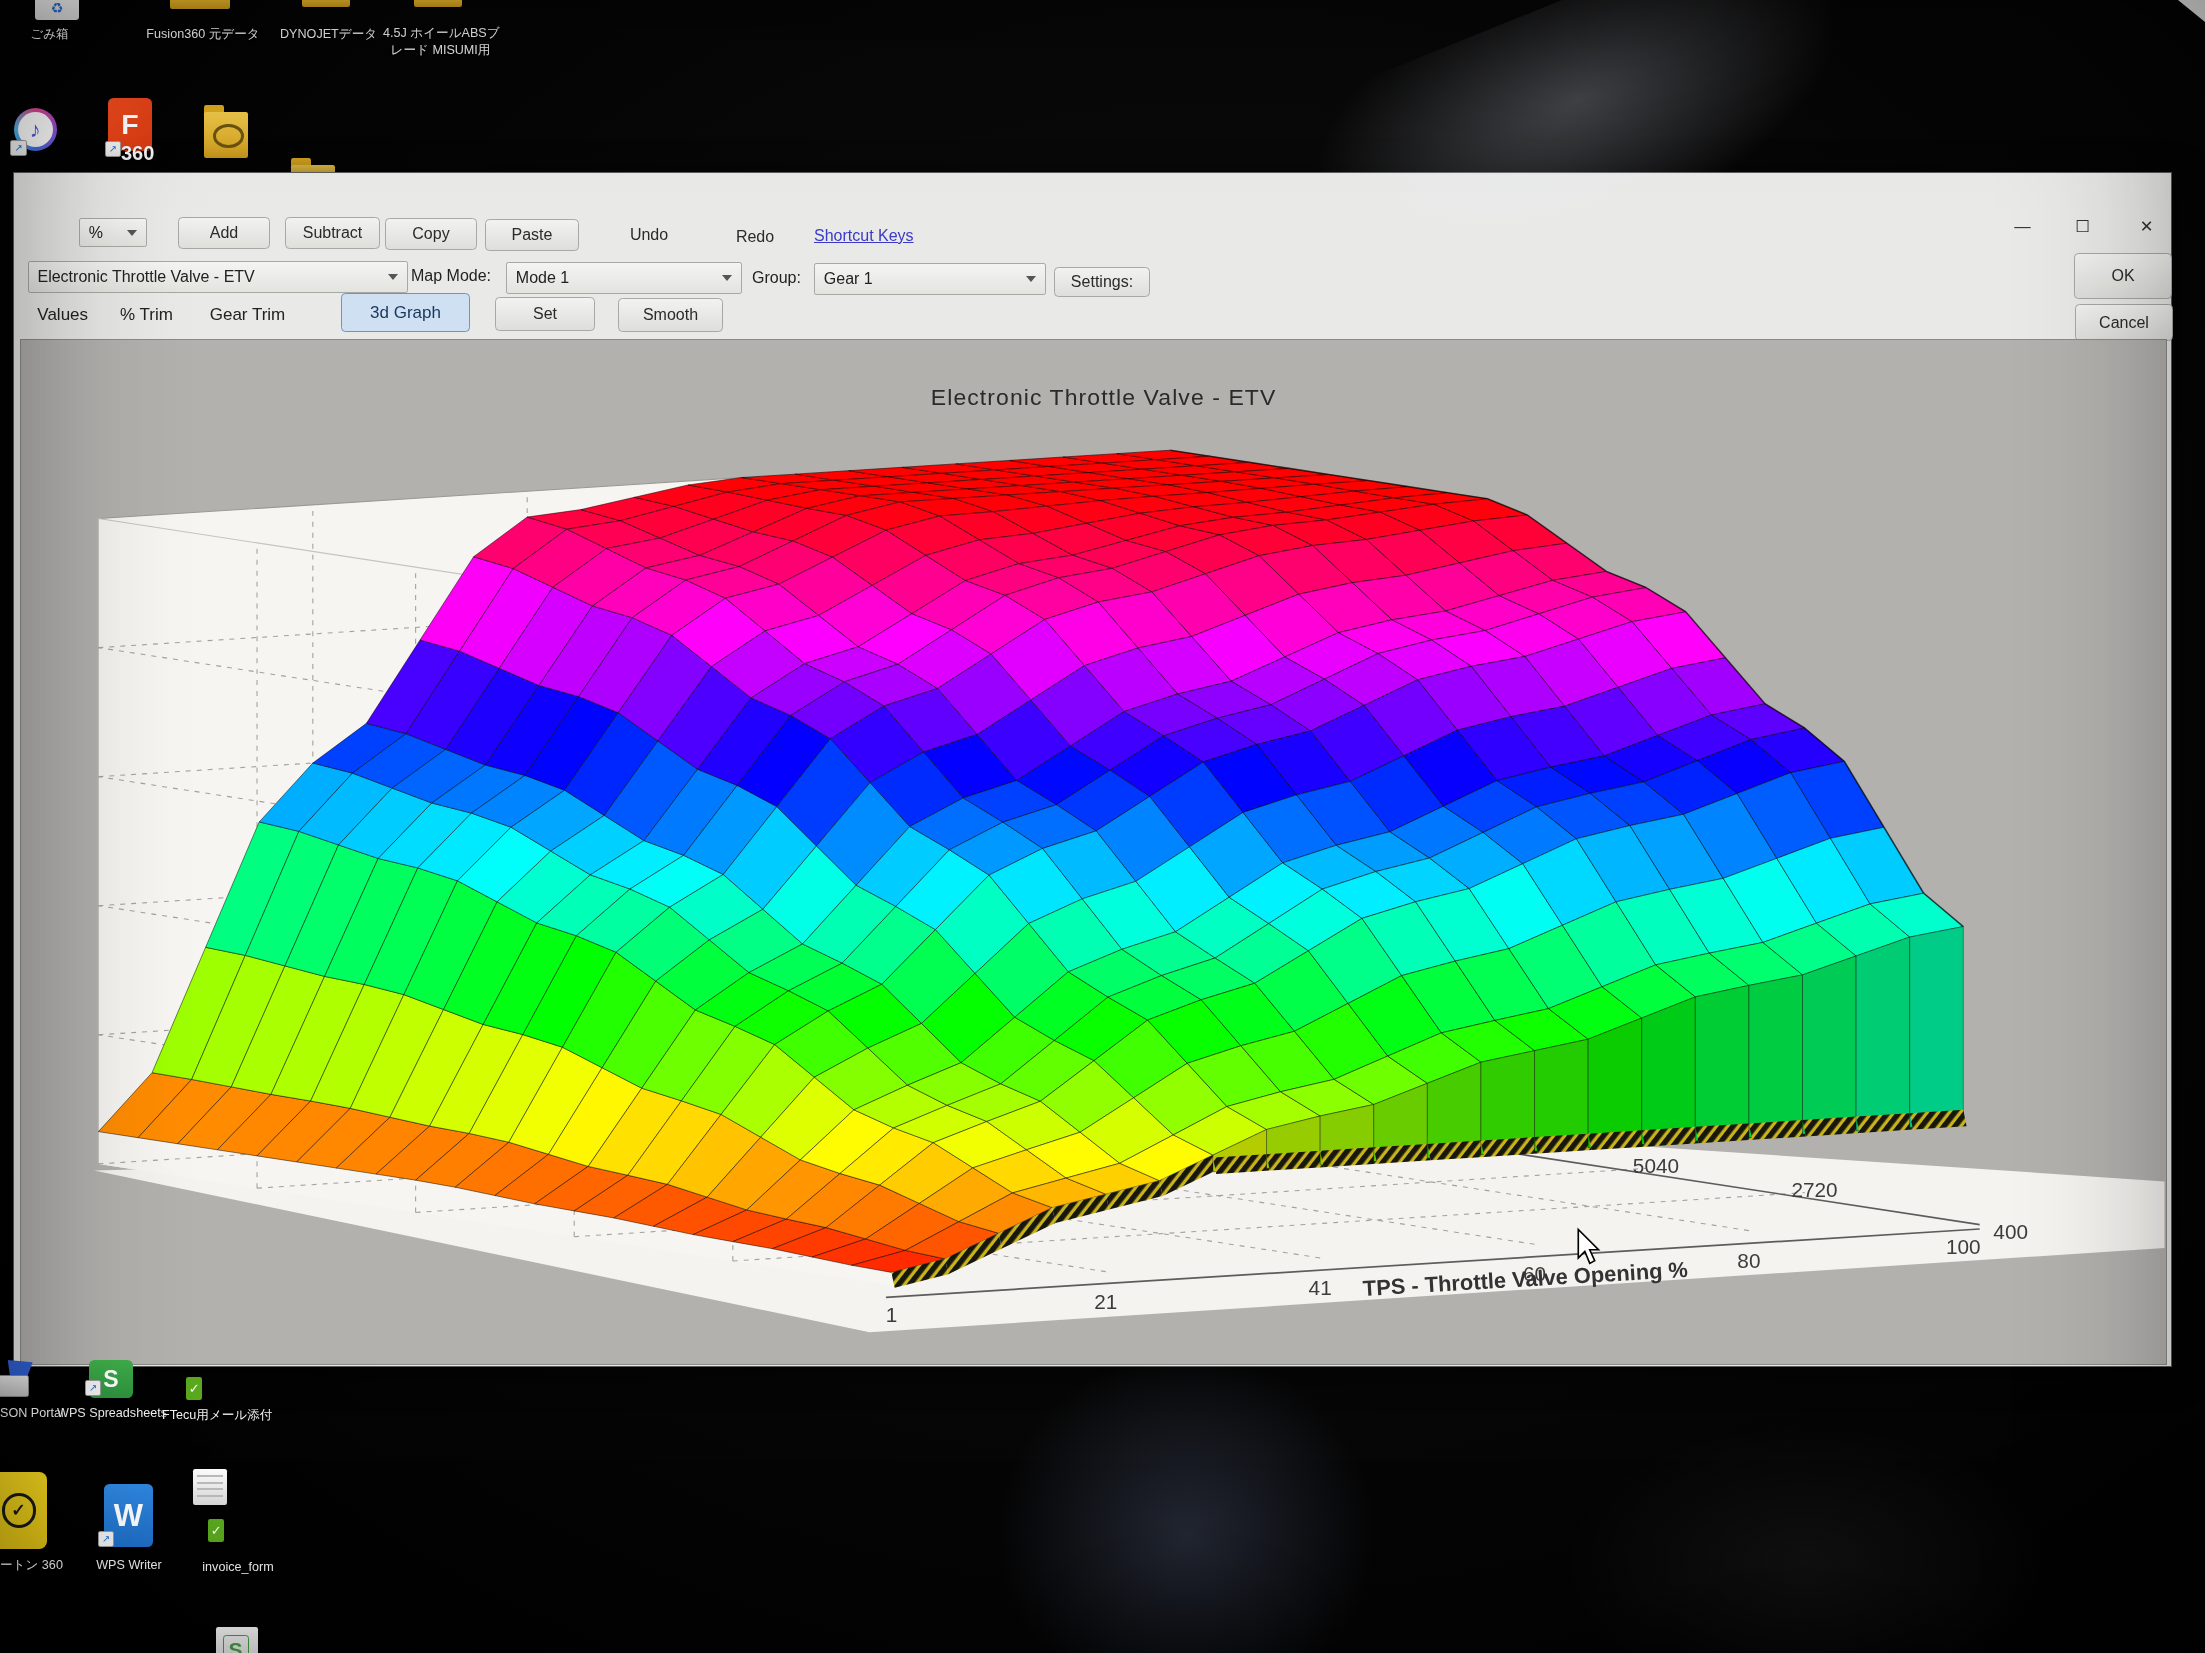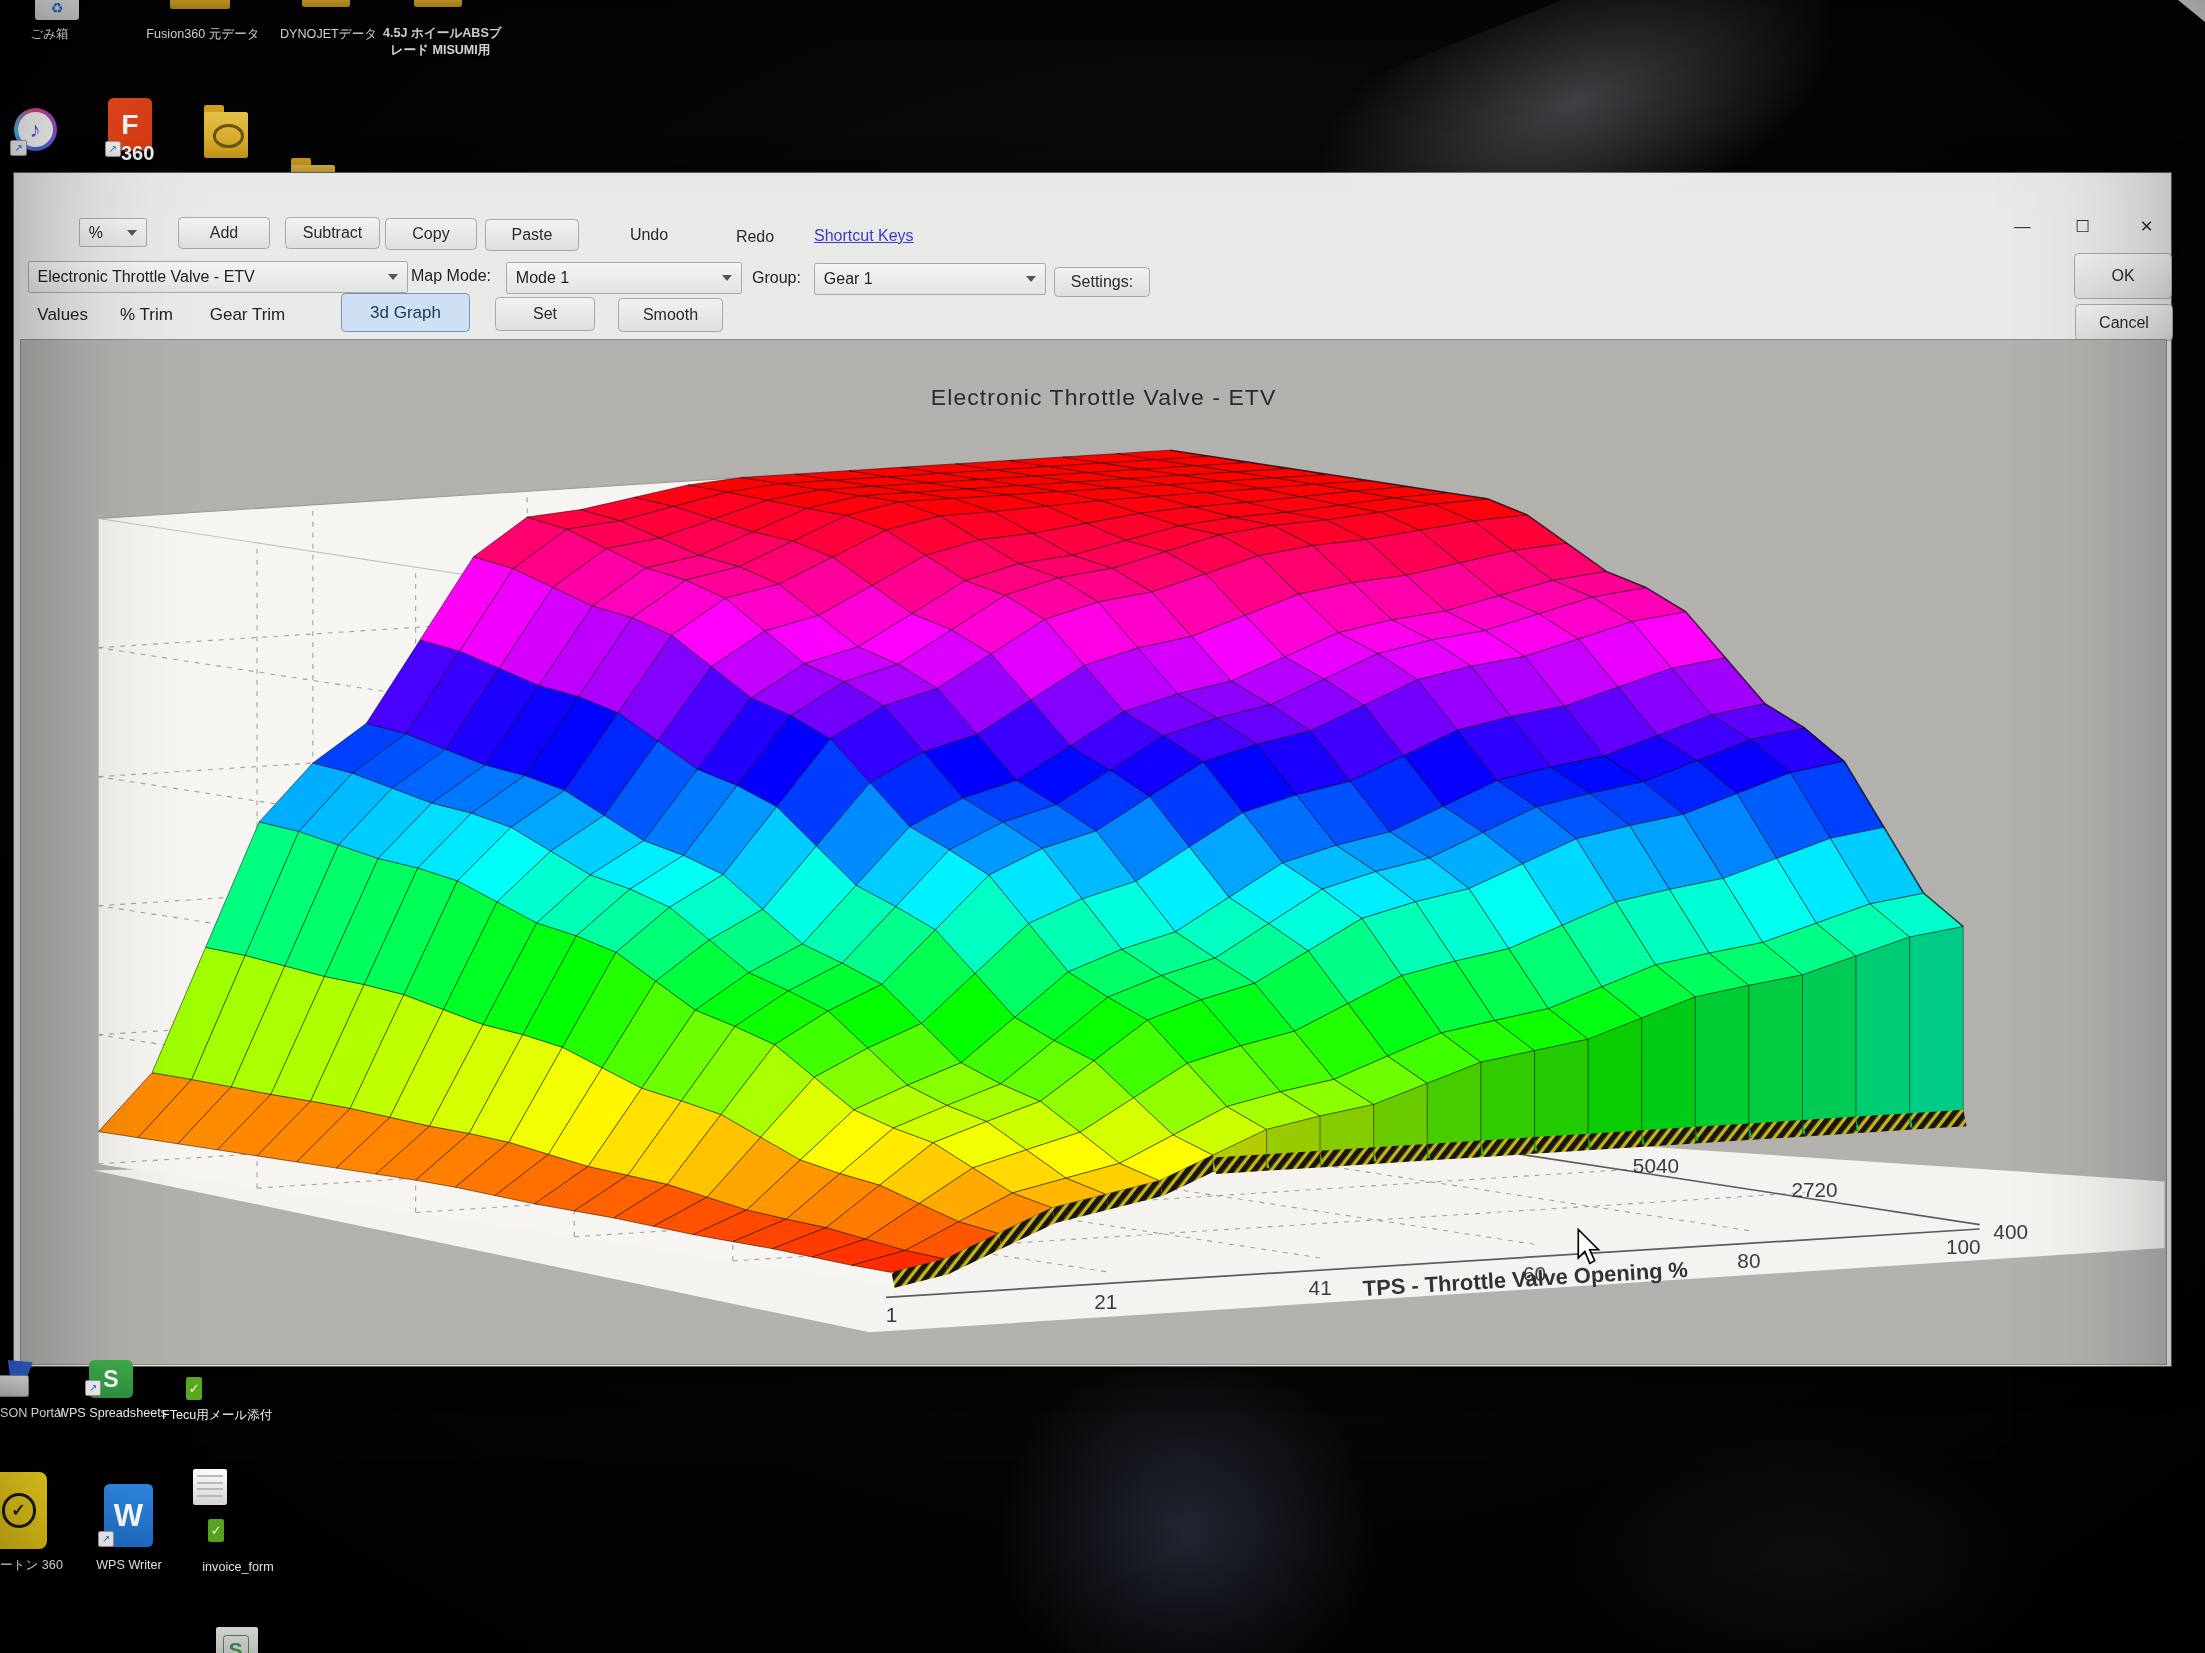--- a/index.html
+++ b/index.html
@@ -57,21 +57,21 @@
 <div id="screen">
 
   <div class="abs trash-sliver" style="left:35px;top:0;width:44px;height:19.7px;">♻</div>
   <div class="abs folder-sliver" style="left:170px;top:0;width:60px;height:8.8px;"></div>
   <div class="abs folder-sliver" style="left:302px;top:0;width:48px;height:6.6px;"></div>
   <div class="abs folder-sliver" style="left:414px;top:0;width:48px;height:6.6px;"></div>
 
   <div class="abs icon-label" style="left:22px;top:26px;width:55px;">ごみ箱</div>
   <div class="abs icon-label" style="left:132px;top:26px;width:142px;">Fusion360 元データ</div>
   <div class="abs icon-label" style="left:280px;top:26px;width:93px;">DYNOJETデータ</div>
-  <div class="abs" style="left:383px;top:24.6px;width:115px;font-weight:bold;">
+  <div class="abs" style="left:383px;top:24.6px;width:115px;">
     <div class="icon-label">4.5J ホイールABSブ</div>
     <div class="icon-label">レード MISUMI用</div>
   </div>
 
   <div class="abs" style="left:13.7px;top:108px;">
     <div class="itunes">
         <div class="inner">♪</div>
       </div>
     <div class="shortcut-badge" style="left:-3.3px;top:32px;">↗</div>
   </div>

